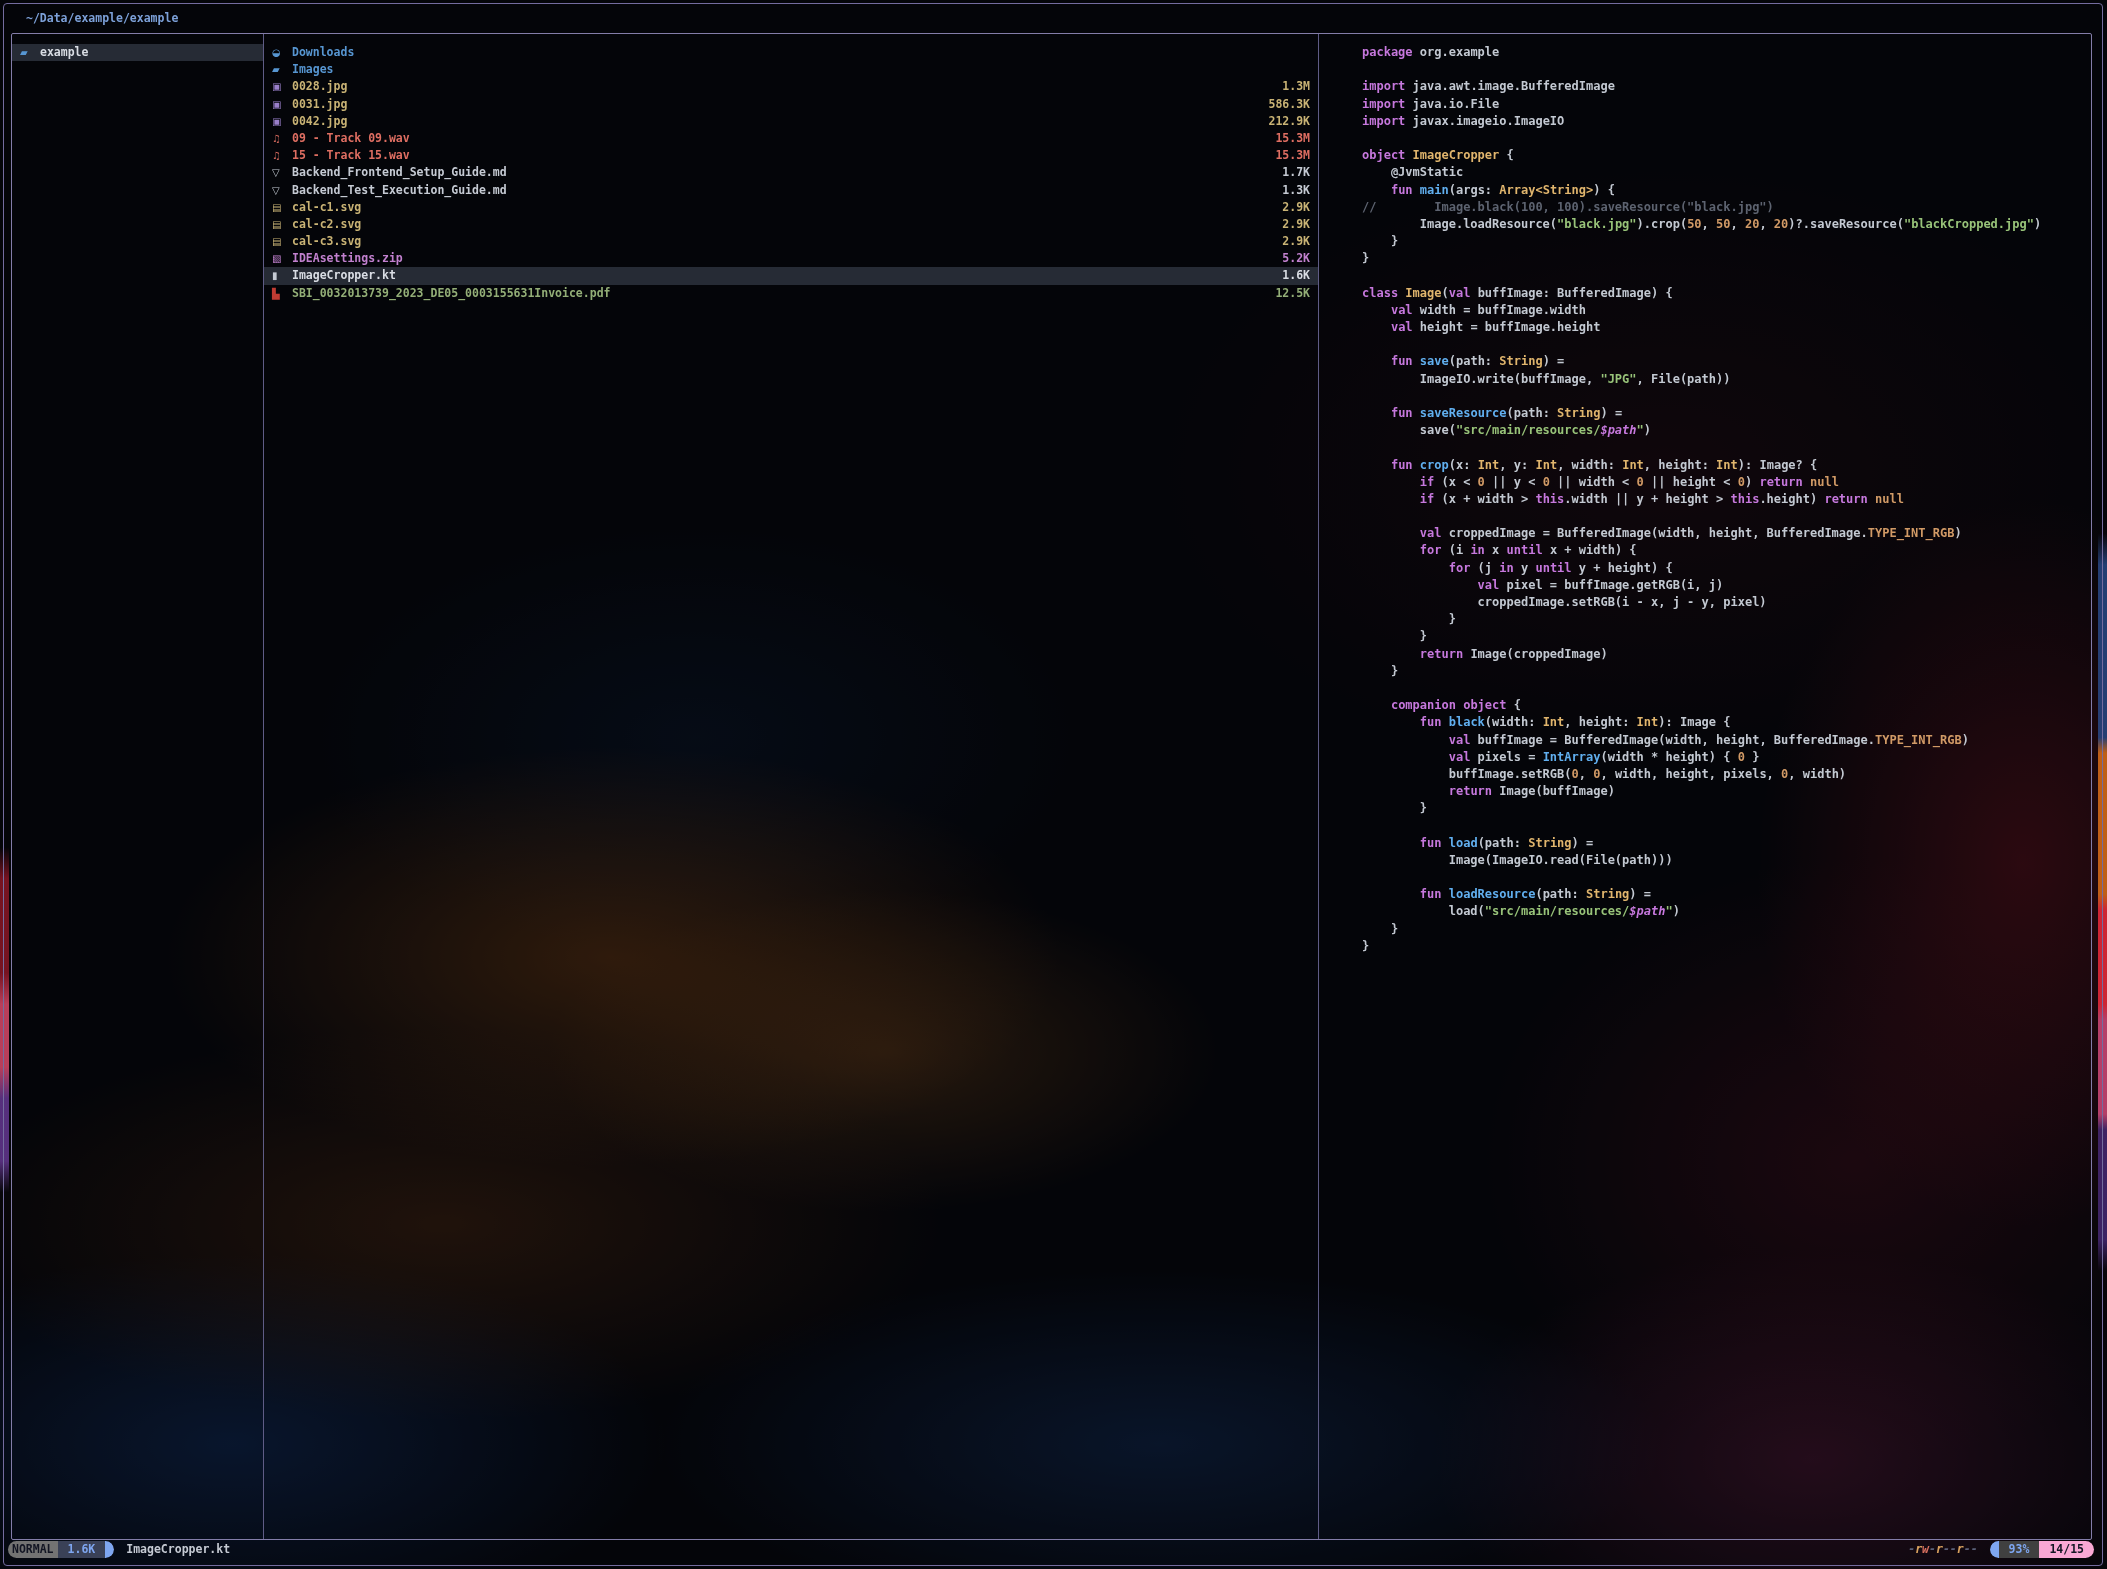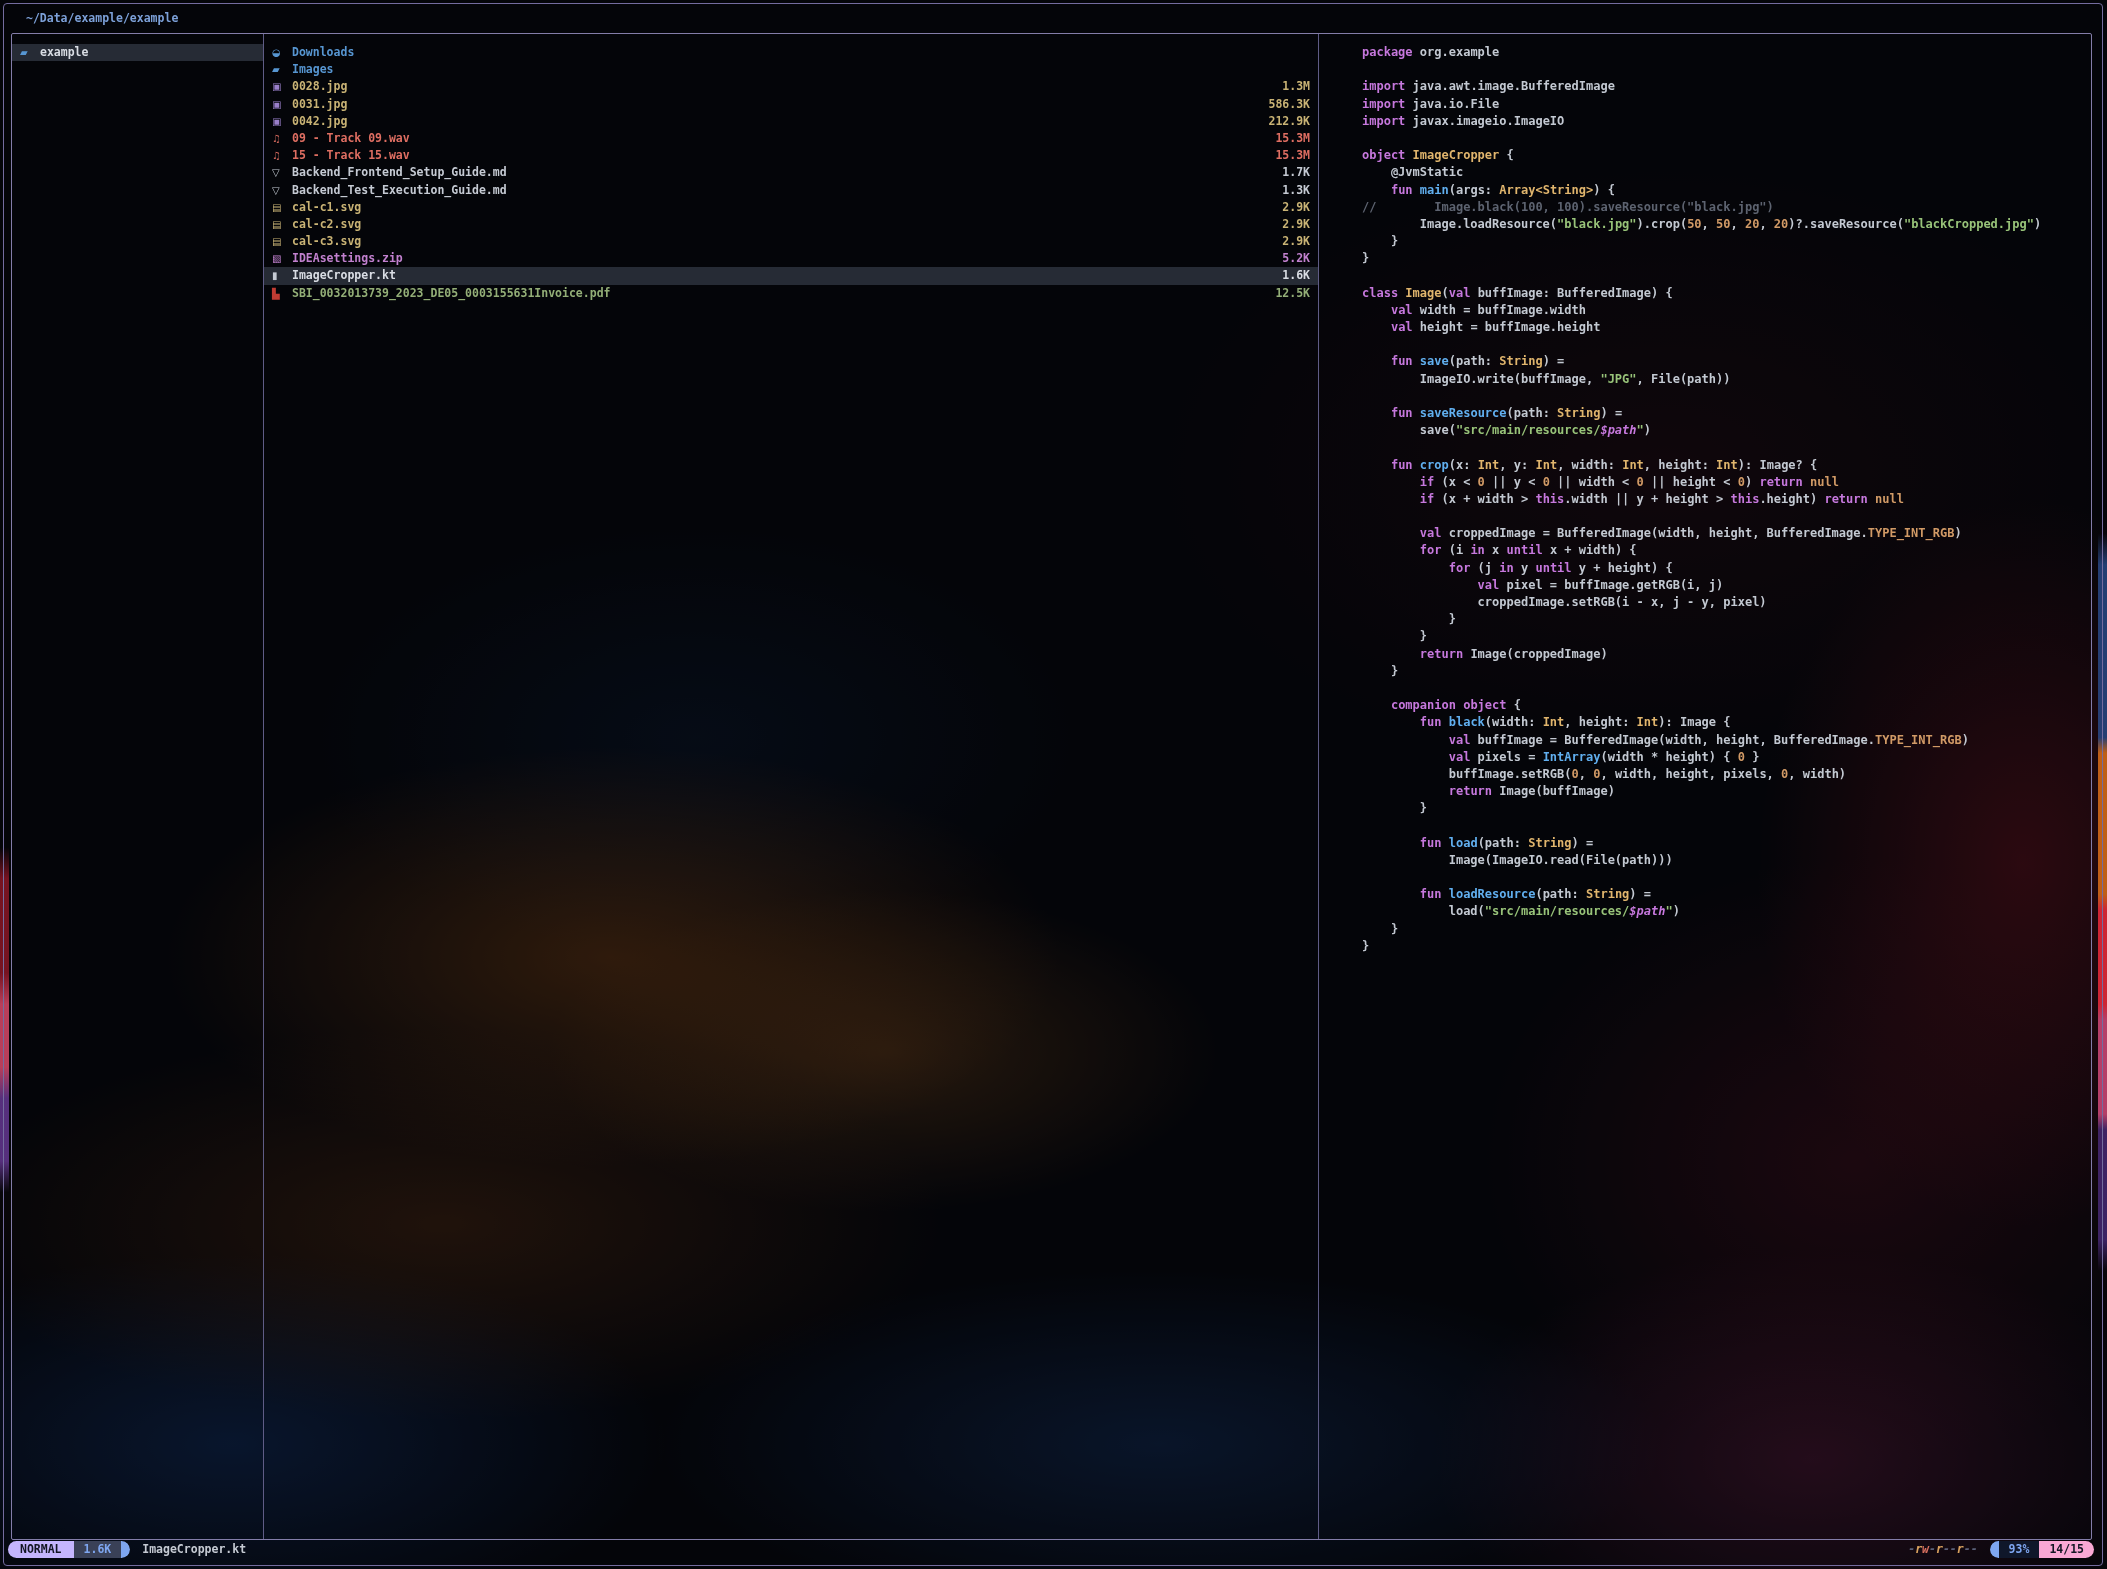--- a/index.html
+++ b/index.html
@@ -54,35 +54,35 @@
   .row.selected .fname,.row.selected .fsize{color:#d9dde4;}
   .code{padding-left:7px;}
   .cl{height:17.2px;line-height:17.2px;font-size:12px;white-space:pre;color:#c3c9d2;margin-left:36px;}
   .sy-k{color:#c678dd;} .sy-f{color:#61afef;} .sy-t{color:#e0b56d;}
   .sy-s{color:#98c379;} .sy-n{color:#d19a66;} .sy-c{color:#5d6370;}
   .sy-v{color:#c678dd;font-style:italic;} .sy-p{color:#c3c9d2;}
   .statusbar{position:absolute;left:8px;right:13px;top:1541px;height:17px;
      display:flex;align-items:center;justify-content:space-between;
      font-size:11.5px;line-height:17px;}
   .sb-group{display:flex;align-items:center;height:17px;}
-  .sb-mode{background:#c4b5fd;color:#121523;padding:0 12px;height:17px;
+  .sb-mode{background:#737373;color:#121523;padding:0 4px;height:17px;
      border-radius:9px 0 0 9px;}
   .sb-size{background:#3a4157;color:#7ea6f0;padding:0 10px;height:17px;}
   .sb-arrow{width:9px;height:17px;background:#3a4157;border-radius:0 9px 9px 0;
      position:relative;overflow:hidden;}
   .sb-arrow::before{content:"";position:absolute;inset:0;background:#7ea6f0;
      border-radius:0 9px 9px 0;}
   .sb-file{margin-left:12px;color:#c5cad3;}
   .sb-perms{margin-right:12px;letter-spacing:0;font-style:italic;}
   .pm-d{color:#5a6078;} .pm-r{color:#d9a25f;} .pm-w{color:#d9705f;}
   .sb-cap{width:9px;height:17px;background:#3a4157;border-radius:9px 0 0 9px;
      position:relative;overflow:hidden;}
   .sb-cap::before{content:"";position:absolute;inset:0;background:#7ea6f0;
      border-radius:9px 0 0 9px;}
-  .sb-pct{background:#0f172a;color:#7ea6f0;padding:0 10px;height:17px;}
+  .sb-pct{background:#404040;color:#7ea6f0;padding:0 10px;height:17px;}
   .sb-pos{background:#f9a8d4;color:#121523;padding:0 10px;height:17px;
      border-radius:0 9px 9px 0;}
 </style>
 </head>
 <body>
 
 <div class="scene">
   <div class="wallpaper"></div>
   <div class="tint"></div>
   <div class="strip strip-left"></div>

